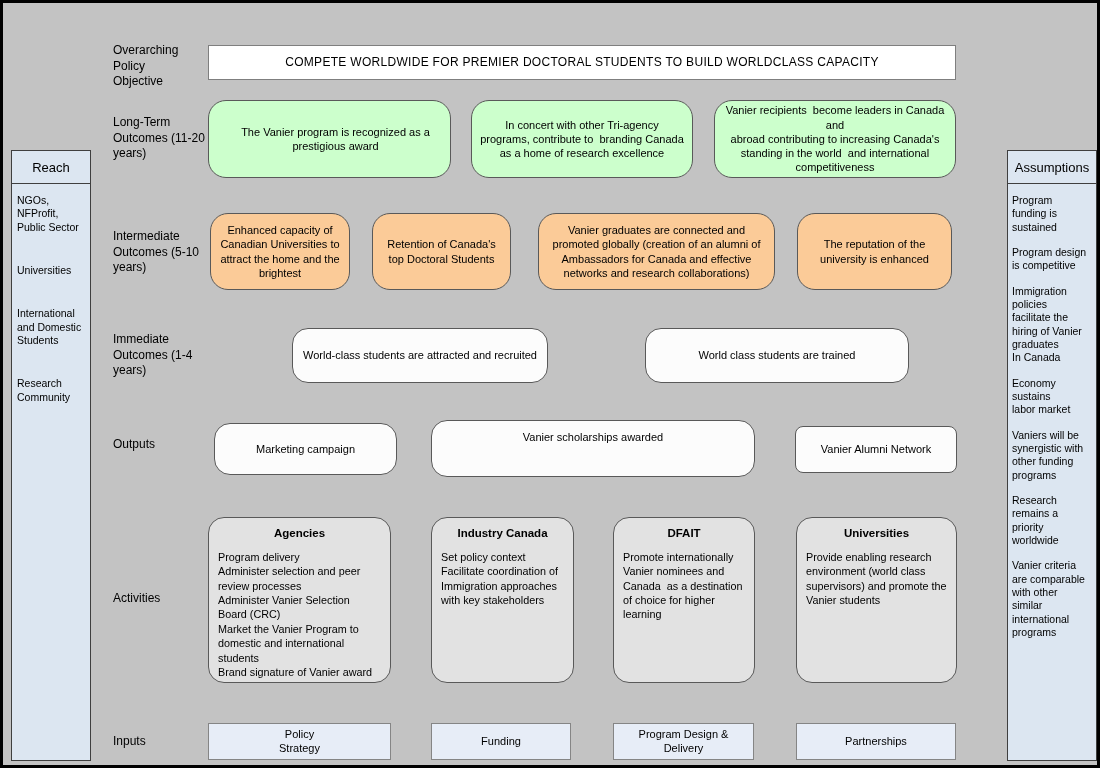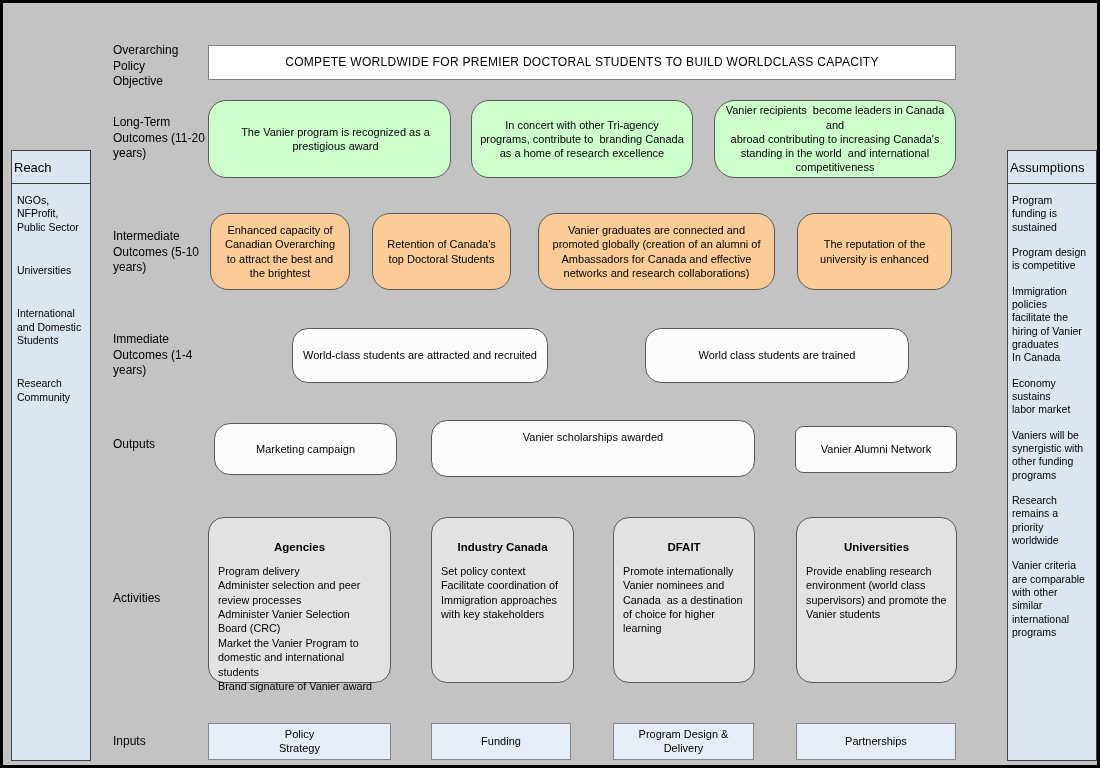--- a/index.html
+++ b/index.html
@@ -9,21 +9,21 @@
   .canvas {
     position:relative; width:1100px; height:768px;
     background:#c3c3c3; border:3px solid #000; overflow:hidden;
   }
 
   
   .panel { position:absolute; background:#dce6f1; border:1px solid #3f3f3f; }
   .reach-panel { left:8px; top:147px; width:80px; height:611px; }
   .assumptions-panel { left:1004px; top:147px; width:90px; height:611px; }
   .panel-header {
-    font-size:13px; padding:9px 2px 8px;
+    font-size:13px; text-align:center; padding:9px 2px 8px;
     border-bottom:1px solid #3f3f3f;
   }
   .panel-items { display:flex; flex-direction:column; gap:30px; padding:10px 5px; }
   .assumptions-panel .panel-items { padding:10px 4px; gap:12px; }
   .panel-item { font-size:10.5px; line-height:1.27; white-space:pre-wrap; }
 
   
   .row-label { position:absolute; font-size:12px; line-height:1.3; }
   .lbl-objective   { left:110px; top:40px;  width:66px; overflow-wrap:break-word; }
   .lbl-longterm    { left:110px; top:112px; width:92px; }
@@ -45,39 +45,39 @@
     left:205px; top:42px; width:748px; height:35px;
     background:#ffffff; border-color:#7f7f7f; font-size:12px; letter-spacing:.3px;
   }
 
   .green  { background:#ccffcc; }
   .orange { background:#fbcb98; }
   .whitebox { background:#fcfcfc; }
 
   .lt-0 { left:205px; top:97px; width:243px; height:78px;padding-left:20px; }
   .lt-1 { left:468px; top:97px; width:222px; height:78px; }
-  .lt-2 { left:711px; top:97px; width:242px; height:78px;border-radius:21px; }
+  .lt-2 { left:711px; top:97px; width:242px; height:78px; }
 
   .im-0 { left:207px; top:210px; width:140px; height:77px; }
   .im-1 { left:369px; top:210px; width:139px; height:77px; }
   .im-2 { left:535px; top:210px; width:237px; height:77px; }
   .im-3 { left:794px; top:210px; width:155px; height:77px; }
 
   .imm-0 { left:289px; top:325px; width:256px; height:55px; border-radius:16px; padding:4px 2px; }
   .imm-1 { left:642px; top:325px; width:264px; height:55px; border-radius:16px; }
 
   .out-0 { left:211px; top:420px; width:183px; height:52px; border-radius:16px; }
   .out-1 { left:428px; top:417px; width:324px; height:57px; border-radius:16px;
            align-items:flex-start; padding-top:9px; }
   .out-2 { left:792px; top:423px; width:162px; height:47px; border-radius:8px; }
 
   
   .activity-box {
     position:absolute; background:#e2e2e2; border:1px solid #595959;
-    border-radius:16px; padding:23px 9px; top:514px; height:166px;
+    border-radius:16px; padding:9px 9px; top:514px; height:166px;
   }
   .act-0 { left:205px; width:183px; }
   .act-1 { left:428px; width:143px; }
   .act-2 { left:610px; width:142px; }
   .act-3 { left:793px; width:161px; }
   .activity-title { font-weight:bold; font-size:11.5px; text-align:center; margin-bottom:11px; }
   .activity-body  { font-size:10.8px; line-height:1.33; white-space:pre-wrap; }
 
   
   .input-box {
@@ -153,21 +153,21 @@
   <div class="row-label lbl-activities">Activities</div>
   <div class="row-label lbl-inputs">Inputs</div>
 
   <div class="box obj-box">COMPETE WORLDWIDE FOR PREMIER DOCTORAL STUDENTS TO BUILD WORLDCLASS CAPACITY</div>
 
   <div class="box rounded green lt-0">The Vanier program is recognized as a prestigious award</div>
   <div class="box rounded green lt-1">In concert with other Tri-agency programs, contribute to  branding Canada as a home of research excellence</div>
   <div class="box rounded green lt-2">Vanier recipients  become leaders in Canada and
 abroad contributing to increasing Canada's standing in the world  and international competitiveness</div>
 
-  <div class="box rounded orange im-0">Enhanced capacity of Canadian Overarching to attract the best and the brightest</div>
+  <div class="box rounded orange im-0">Enhanced capacity of Canadian Universities to attract the home and the brightest</div>
   <div class="box rounded orange im-1">Retention of Canada's top Doctoral Students</div>
   <div class="box rounded orange im-2">Vanier graduates are connected and promoted globally (creation of an alumni of Ambassadors for Canada and effective networks and research collaborations)</div>
   <div class="box rounded orange im-3">The reputation of the university is enhanced</div>
 
   <div class="box whitebox imm-0">World-class students are attracted and recruited</div>
   <div class="box whitebox imm-1">World class students are trained</div>
 
   <div class="box whitebox out-0">Marketing campaign</div>
   <div class="box whitebox out-1">Vanier scholarships awarded</div>
   <div class="box whitebox out-2">Vanier Alumni Network</div>

